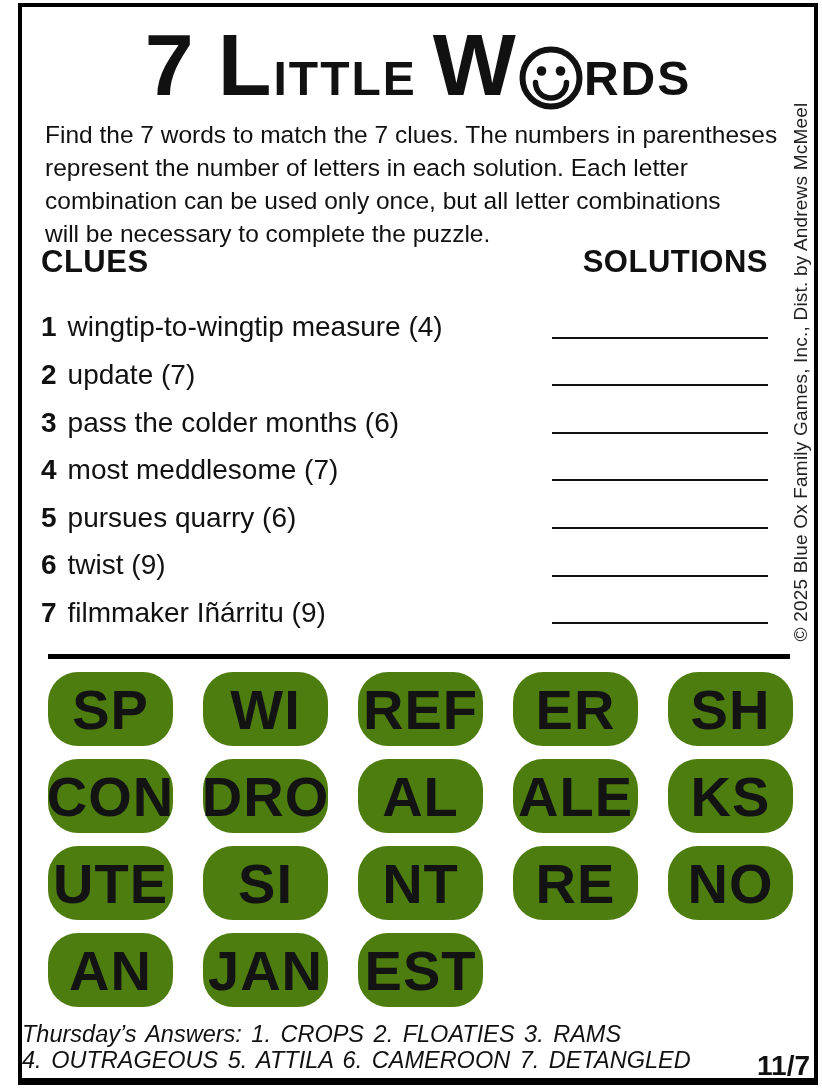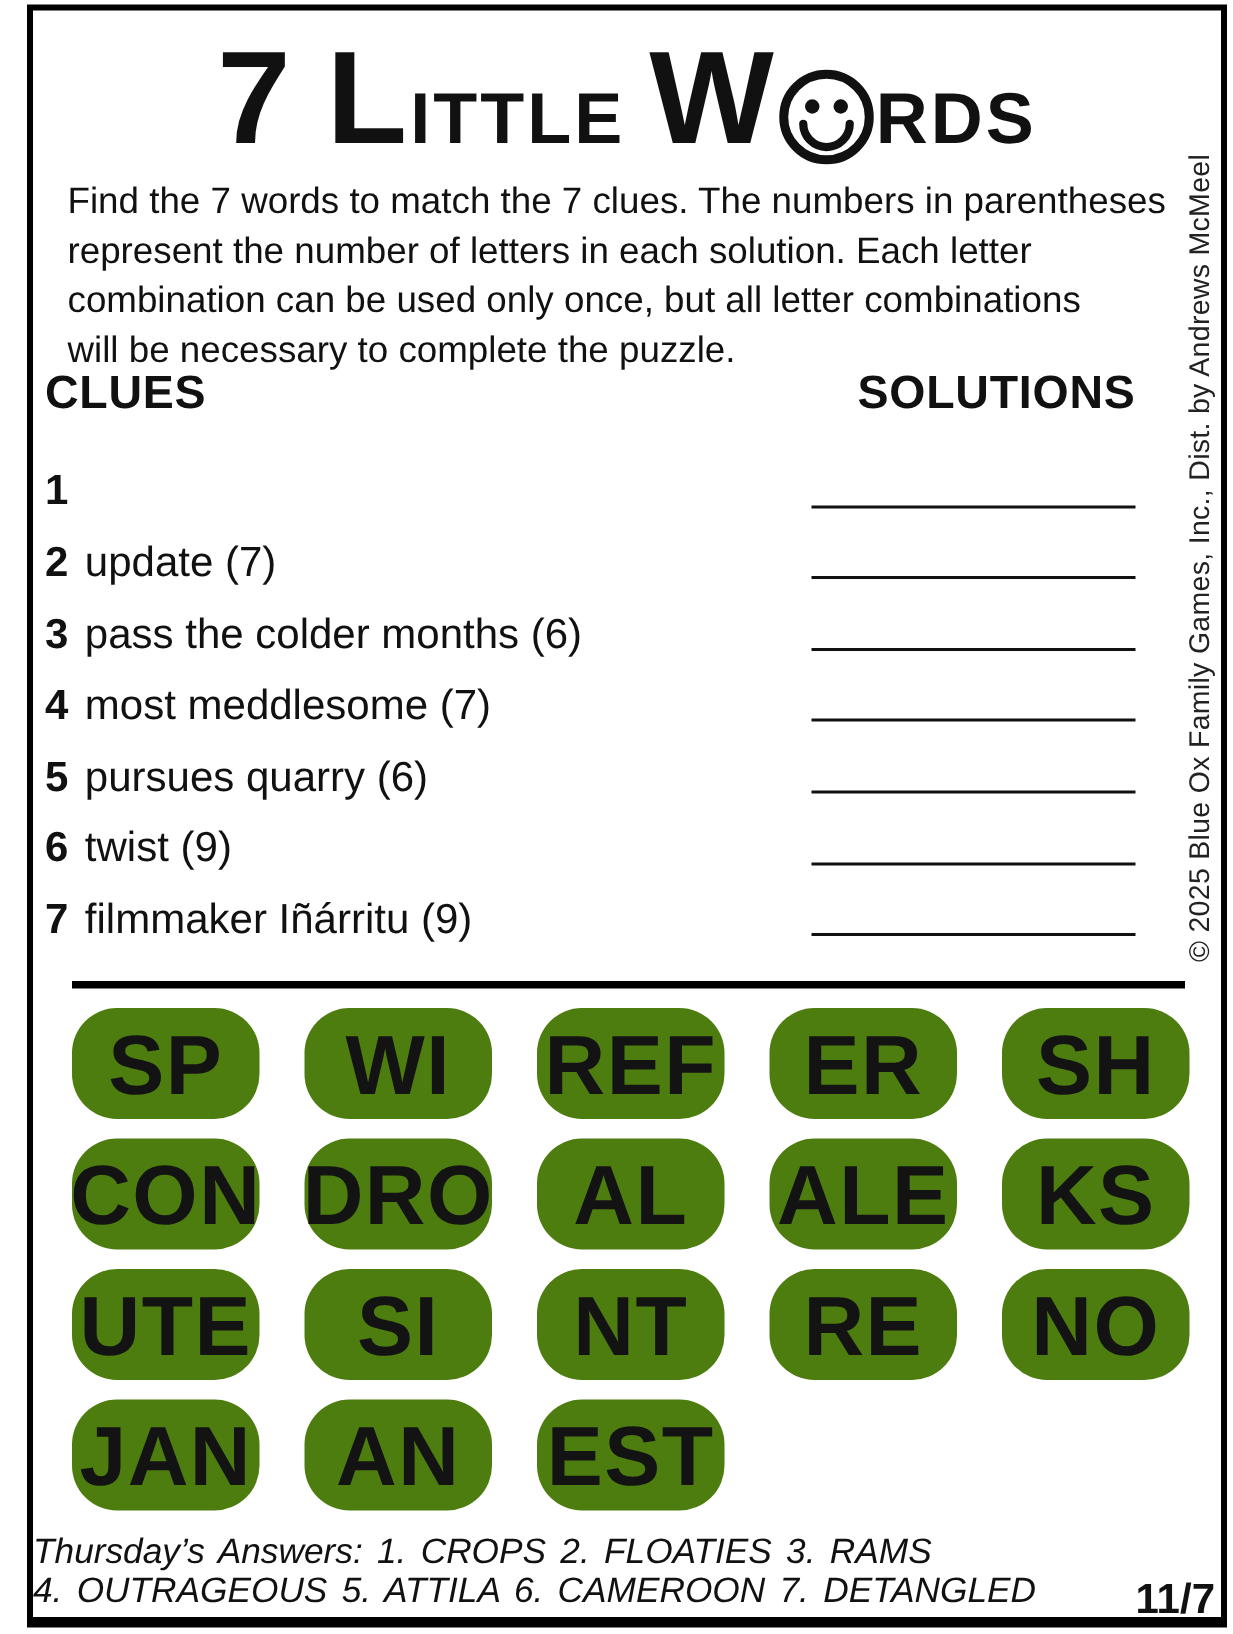--- a/index.html
+++ b/index.html
@@ -23,21 +23,21 @@
   .t-small { font-size:48px; }
   .t-num   { margin-right:22px; }
   .t-gap   { width:16px; }
   .smiley  { width:64px; height:64px; align-self:flex-end; margin:0 1px -1px 1px; }
   
   .instructions {
     position:absolute; left:23px; top:111px; width:745px;
     font-size:24.5px; line-height:33px;
   }
   
-  .clues { position:absolute; left:8px; top:238px; width:727px; }
+  .clues { position:absolute; left:19px; top:238px; width:727px; }
   .cs-header {
     display:flex; justify-content:space-between;
     font-weight:bold; font-size:31px; line-height:1.1; margin-bottom:16px;
     letter-spacing:0.5px;
   }
   .clue-row { height:47.6px; display:flex; align-items:flex-end; font-size:28px; line-height:1.08; }
   .clue-num  { font-weight:bold; margin-right:11px; }
   .sol-line  {
     margin-left:auto; width:216px; height:0;
     border-bottom:2.5px solid #111; margin-bottom:4px;
@@ -102,20 +102,21 @@
   </div>
 
   <div class="clues">
     <div class="cs-header">
       <span>CLUES</span>
       <span>SOLUTIONS</span>
     </div>
 
     <div class="clue-row">
       <span class="clue-num">1</span>
+      <span class="clue-text">wingtip-to-wingtip measure (4)</span>
       <span class="sol-line"></span>
     </div>
     <div class="clue-row">
       <span class="clue-num">2</span>
       <span class="clue-text">update (7)</span>
       <span class="sol-line"></span>
     </div>
     <div class="clue-row">
       <span class="clue-num">3</span>
       <span class="clue-text">pass the colder months (6)</span>
@@ -154,22 +155,22 @@
     <div class="tile">CON</div>
     <div class="tile">DRO</div>
     <div class="tile">AL</div>
     <div class="tile">ALE</div>
     <div class="tile">KS</div>
     <div class="tile">UTE</div>
     <div class="tile">SI</div>
     <div class="tile">NT</div>
     <div class="tile">RE</div>
     <div class="tile">NO</div>
+    <div class="tile">AN</div>
     <div class="tile">JAN</div>
-    <div class="tile">AN</div>
     <div class="tile">EST</div>
   </div>
 
   <div class="footer-line l1">Thursday’s Answers: 1. CROPS  2. FLOATIES  3. RAMS</div>
   <div class="footer-line l2">4. OUTRAGEOUS  5. ATTILA  6. CAMEROON  7. DETANGLED</div>
   <div class="pub-date">11/7</div>
 
   <div class="copyright">© 2025 Blue Ox Family Games, Inc., Dist. by Andrews McMeel</div>
 
 </div>

